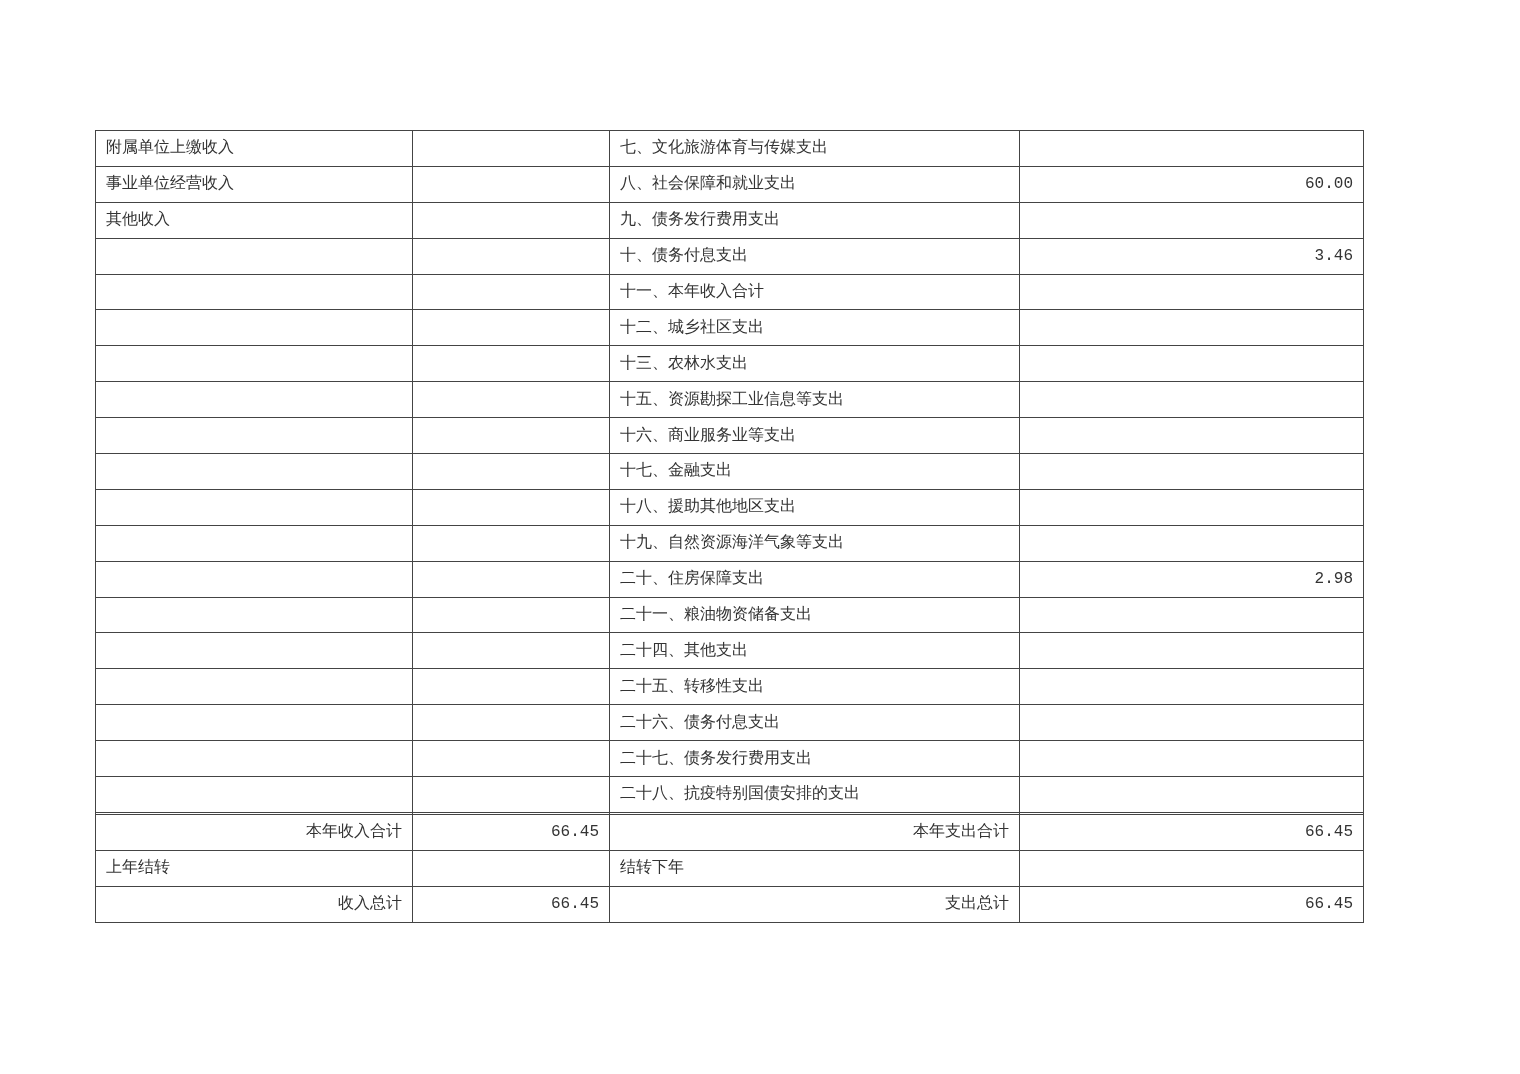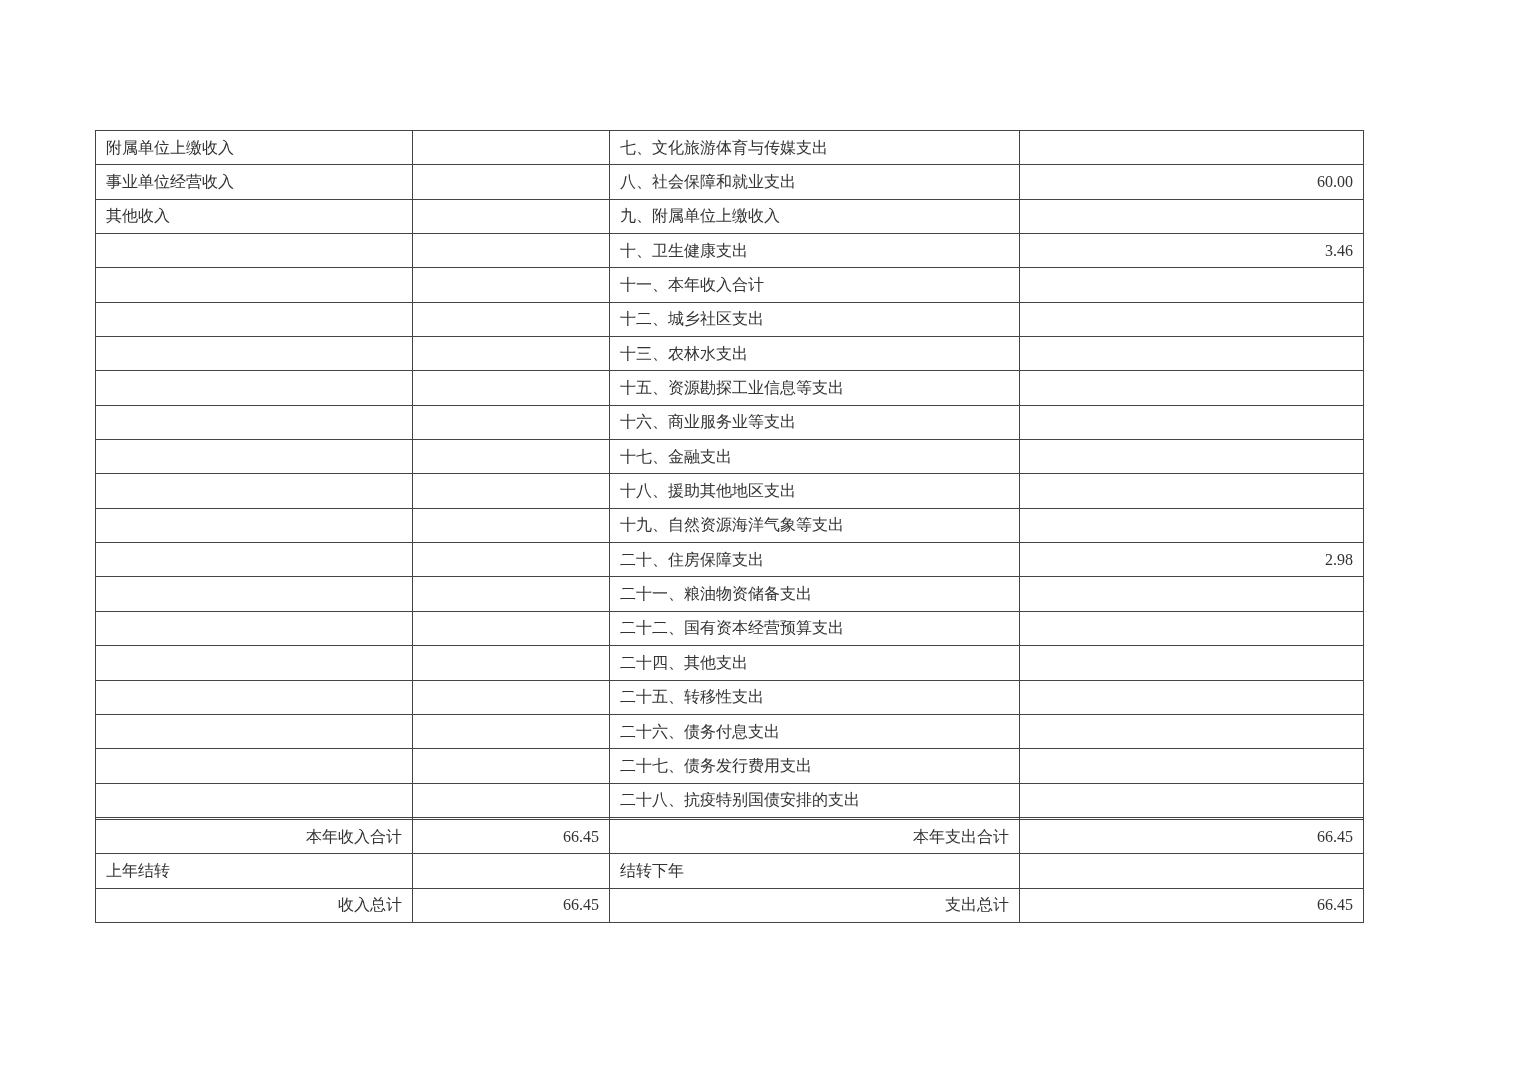--- a/index.html
+++ b/index.html
@@ -5,21 +5,21 @@
   html, body {
     margin: 0;
     padding: 0;
     background: #ffffff;
   }
   .page {
     position: relative;
     width: 1520px;
     height: 1074px;
     background: #ffffff;
-    font-family: Liberation Serif, serif;
+    font-family: Liberation Mono, monospace;
     color: #333333;
   }
   table.budget-table {
     position: absolute;
     left: 95px;
     top: 130px;
     width: 1268px;
     height: 793px;
     border-collapse: collapse;
     table-layout: fixed;
@@ -64,28 +64,28 @@
   <tr>
     <td class="item">事业单位经营收入</td>
     <td class="num"></td>
     <td class="item">八、社会保障和就业支出</td>
     <td class="num">60.00</td>
   </tr>
 
   <tr>
     <td class="item">其他收入</td>
     <td class="num"></td>
-    <td class="item">九、附属单位上缴收入</td>
-    <td class="num"></td>
-  </tr>
-
-  <tr>
-    <td class="item"></td>
-    <td class="num"></td>
-    <td class="item">十、卫生健康支出</td>
+    <td class="item">九、债务发行费用支出</td>
+    <td class="num"></td>
+  </tr>
+
+  <tr>
+    <td class="item"></td>
+    <td class="num"></td>
+    <td class="item">十、债务付息支出</td>
     <td class="num">3.46</td>
   </tr>
 
   <tr>
     <td class="item"></td>
     <td class="num"></td>
     <td class="item">十一、本年收入合计</td>
     <td class="num"></td>
   </tr>
 
@@ -146,26 +146,20 @@
     <td class="num">2.98</td>
   </tr>
 
   <tr>
     <td class="item"></td>
     <td class="num"></td>
     <td class="item">二十一、粮油物资储备支出</td>
     <td class="num"></td>
   </tr>
 
-  <tr>
-    <td class="item"></td>
-    <td class="num"></td>
-    <td class="item">二十二、国有资本经营预算支出</td>
-    <td class="num"></td>
-  </tr>
 
 
   <tr>
     <td class="item"></td>
     <td class="num"></td>
     <td class="item">二十四、其他支出</td>
     <td class="num"></td>
   </tr>
 
   <tr>

